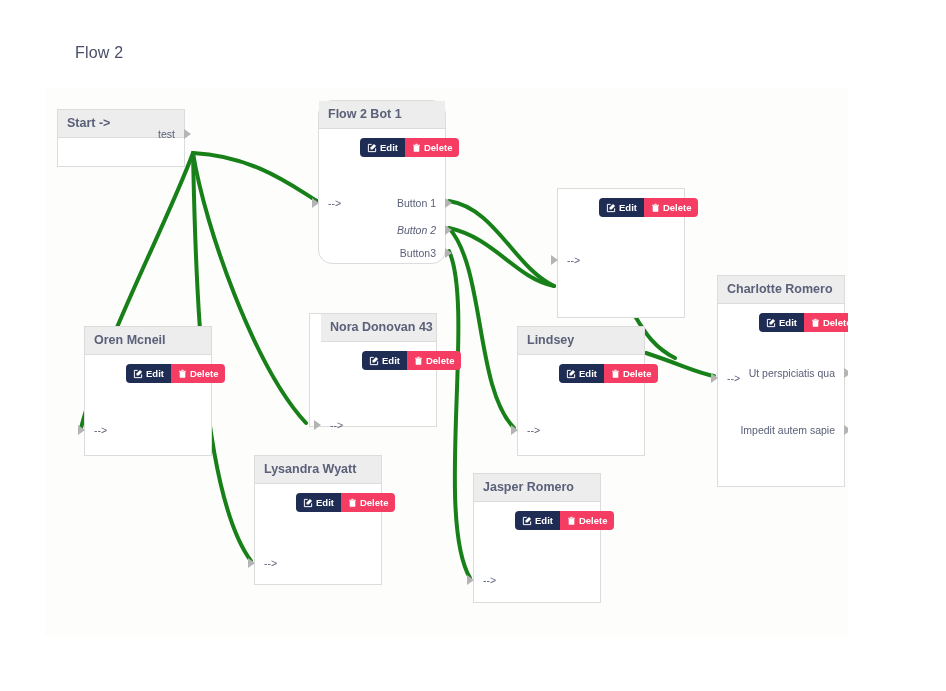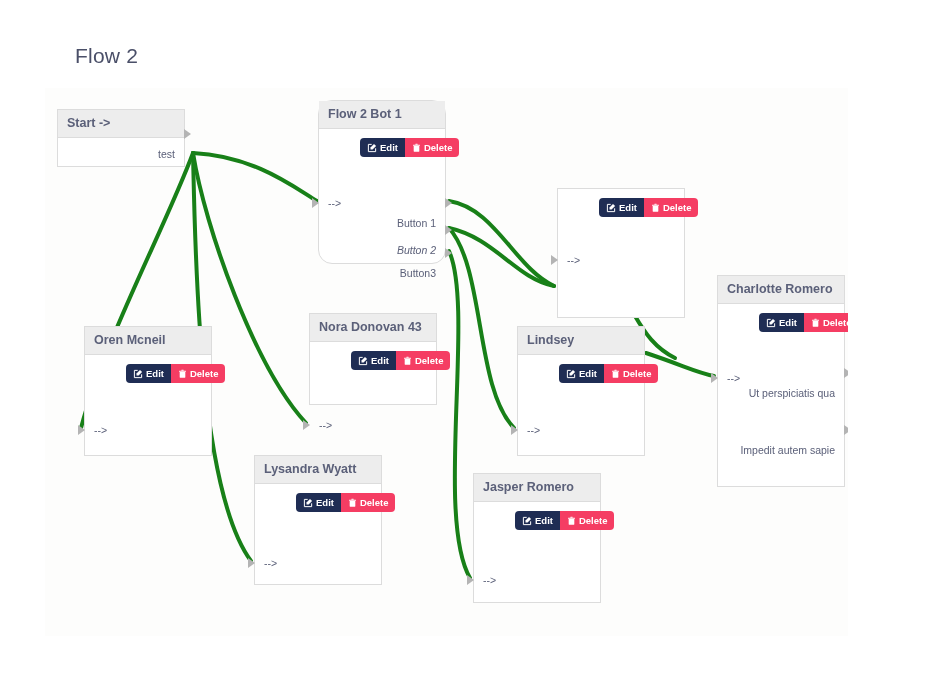--- a/index.html
+++ b/index.html
@@ -30,21 +30,21 @@
     top: 22px;
     width: 803px;
     height: 66px;
     background: #ffffff;
     box-sizing: border-box;
   }
   .flow-title {
     position: absolute;
     left: 30px;
     top: 22px;
-    font-size: 21px;
+    font-size: 16px;
     color: #4a4f68;
     letter-spacing: 0.2px;
   }
 
   
   .canvas {
     position: absolute;
     left: 45px;
     top: 88px;
     width: 803px;
@@ -119,21 +119,20 @@
     white-space: nowrap;
     line-height: 12px;
   }
   .port-in {
     left: 9px;
     text-align: left;
   }
   .port-out {
     right: 9px;
     text-align: right;
-    margin-top: 20px;
   }
   .port-multi { line-height: 13px; }
 
   
   .marker {
     position: absolute;
     width: 0; height: 0;
     border-top: 5px solid transparent;
     border-bottom: 5px solid transparent;
     border-left: 7px solid #b4b4b4;
@@ -269,21 +268,21 @@
                   <rect x="1.8" y="2.2" width="12.4" height="2" rx="0.6"></rect>
                   <rect x="6" y="0.6" width="4" height="1.8" rx="0.5"></rect>
                 </svg>
                 <span>Delete</span>
               </div>
             </div>
             <div class="marker marker-in" style="top: 70px;"></div>
             <div class="port port-in" style="top: 69px;">--&gt;</div>
           </div>
         </div>
-        <div class="node" style="left: 264px; top: 225px; width: 128px; height: 92px;">
+        <div class="node" style="left: 264px; top: 225px; width: 128px; height: 114px; padding-left: 11px;">
           <div class="node-head">Nora Donovan 43</div>
           <div class="node-body">
             <div class="btn-row">
               <div class="btn btn-edit" style="background: rgb(31, 45, 84);">
                 <svg width="10" height="10" viewBox="0 0 16 16" fill="none" stroke="#ffffff" stroke-width="1.6">
                   <path d="M7.5 2.2H2.2v11.6h11.6V8.5"></path>
                   <path d="M11.2 1.5l3.3 3.3-5.6 5.6H5.6V7.1z" fill="#ffffff" stroke="none"></path>
                 </svg>
                 <span>Edit</span>
               </div>

